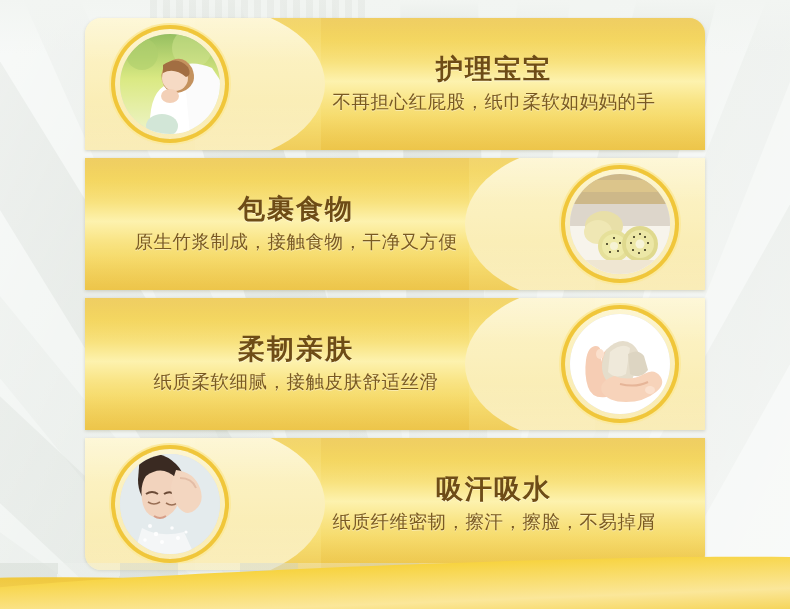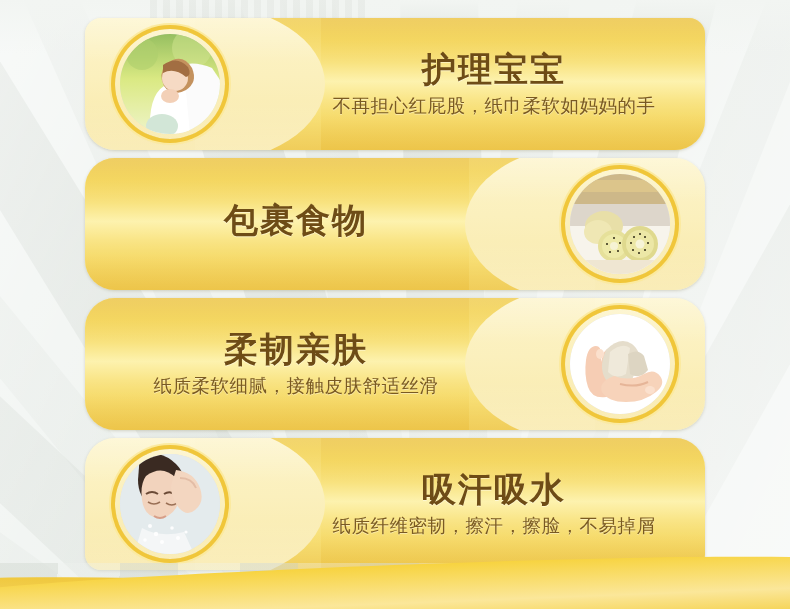--- a/index.html
+++ b/index.html
@@ -34,21 +34,21 @@
           border-radius:50%/14px;}
   .ribbon2{position:absolute;left:-70px;bottom:-44px;width:930px;height:70px;
           background:linear-gradient(to bottom,#f0c52f,#f9e08a);
           transform:rotate(1.6deg);border-radius:50%/12px;opacity:.95;}
   .ribbon-stripes{position:absolute;left:0;bottom:0;width:790px;height:46px;
         background:repeating-linear-gradient(93deg,rgba(214,220,213,.55) 0 58px,rgba(238,242,238,.35) 58px 120px);}
 
   
   .cards{position:absolute;left:85px;top:18px;width:620px;}
   .card{position:relative;height:132px;margin-bottom:8px;overflow:hidden;
-        box-shadow:0 1px 3px rgba(120,110,60,.25);border-radius:30px;}
+        box-shadow:0 1px 3px rgba(120,110,60,.25);}
   .card:first-child{border-top-left-radius:16px;border-top-right-radius:16px;}
   .card:last-child{border-bottom-left-radius:16px;border-bottom-right-radius:16px;margin-bottom:0;}
 
   .cream{position:absolute;inset:0;background:linear-gradient(to bottom,#fdf4c9,#fbf0bd 45%,#f8e8a8);}
   .gold{position:absolute;top:0;bottom:0;
         background:linear-gradient(to bottom,#e9bb27 0%,#f2cf45 16%,#fdf2ae 48%,#f6da66 74%,#e9b822 100%);}
   .gold.right{right:0;left:170px;}
   .gold.left{left:0;right:170px;}
   
   .curve{position:absolute;top:-12px;bottom:-12px;width:118px;
@@ -71,21 +71,21 @@
   .photo.leftpos{left:30px;}
   .photo.rightpos{right:30px;}
   .photo .inner{position:absolute;inset:5px;border-radius:50%;overflow:hidden;background:#ddd;}
   .photo svg{display:block;width:100%;height:100%;}
 
   
   .txt{position:absolute;top:0;bottom:0;display:flex;flex-direction:column;
        align-items:center;justify-content:center;}
   .txt.rightside{left:210px;right:12px;}
   .txt.leftside{left:12px;right:210px;}
-  .title{font-size:34px;font-weight:bold;color:#6e4c16;letter-spacing:2px;
+  .title{font-size:27px;font-weight:bold;color:#6e4c16;letter-spacing:2px;
          line-height:1.15;margin-bottom:6px;
          text-shadow:0 1px 0 rgba(255,255,255,.45);}
   .sub{font-size:18.5px;color:#7a5a22;letter-spacing:.5px;line-height:1.2;
        text-shadow:0 1px 0 rgba(255,255,255,.4);white-space:nowrap;}
 </style>
 </head>
 <body>
 
 <div id="stage">
 
@@ -181,20 +181,21 @@
                 <circle cx="48" cy="77" r="1"></circle>
                 <circle cx="40" cy="78" r="1"></circle>
                 <circle cx="37" cy="70" r="1"></circle>
               </g>
               <rect x="0" y="86" width="100" height="14" fill="#efe6d2"></rect>
             </svg>
           </div>
         </div>
         <div class="txt leftside">
           <div class="title">包裹食物</div>
+          <div class="sub">原生竹浆制成，接触食物，干净又方便</div>
         </div>
       </div>
       <div class="card">
         <div class="cream"></div>
         <div class="gold left"></div>
         <div class="curve l"></div>
         <div class="creammask l"></div>
         <div class="sheen"></div>
         <div class="photo rightpos">
           <div class="inner">

